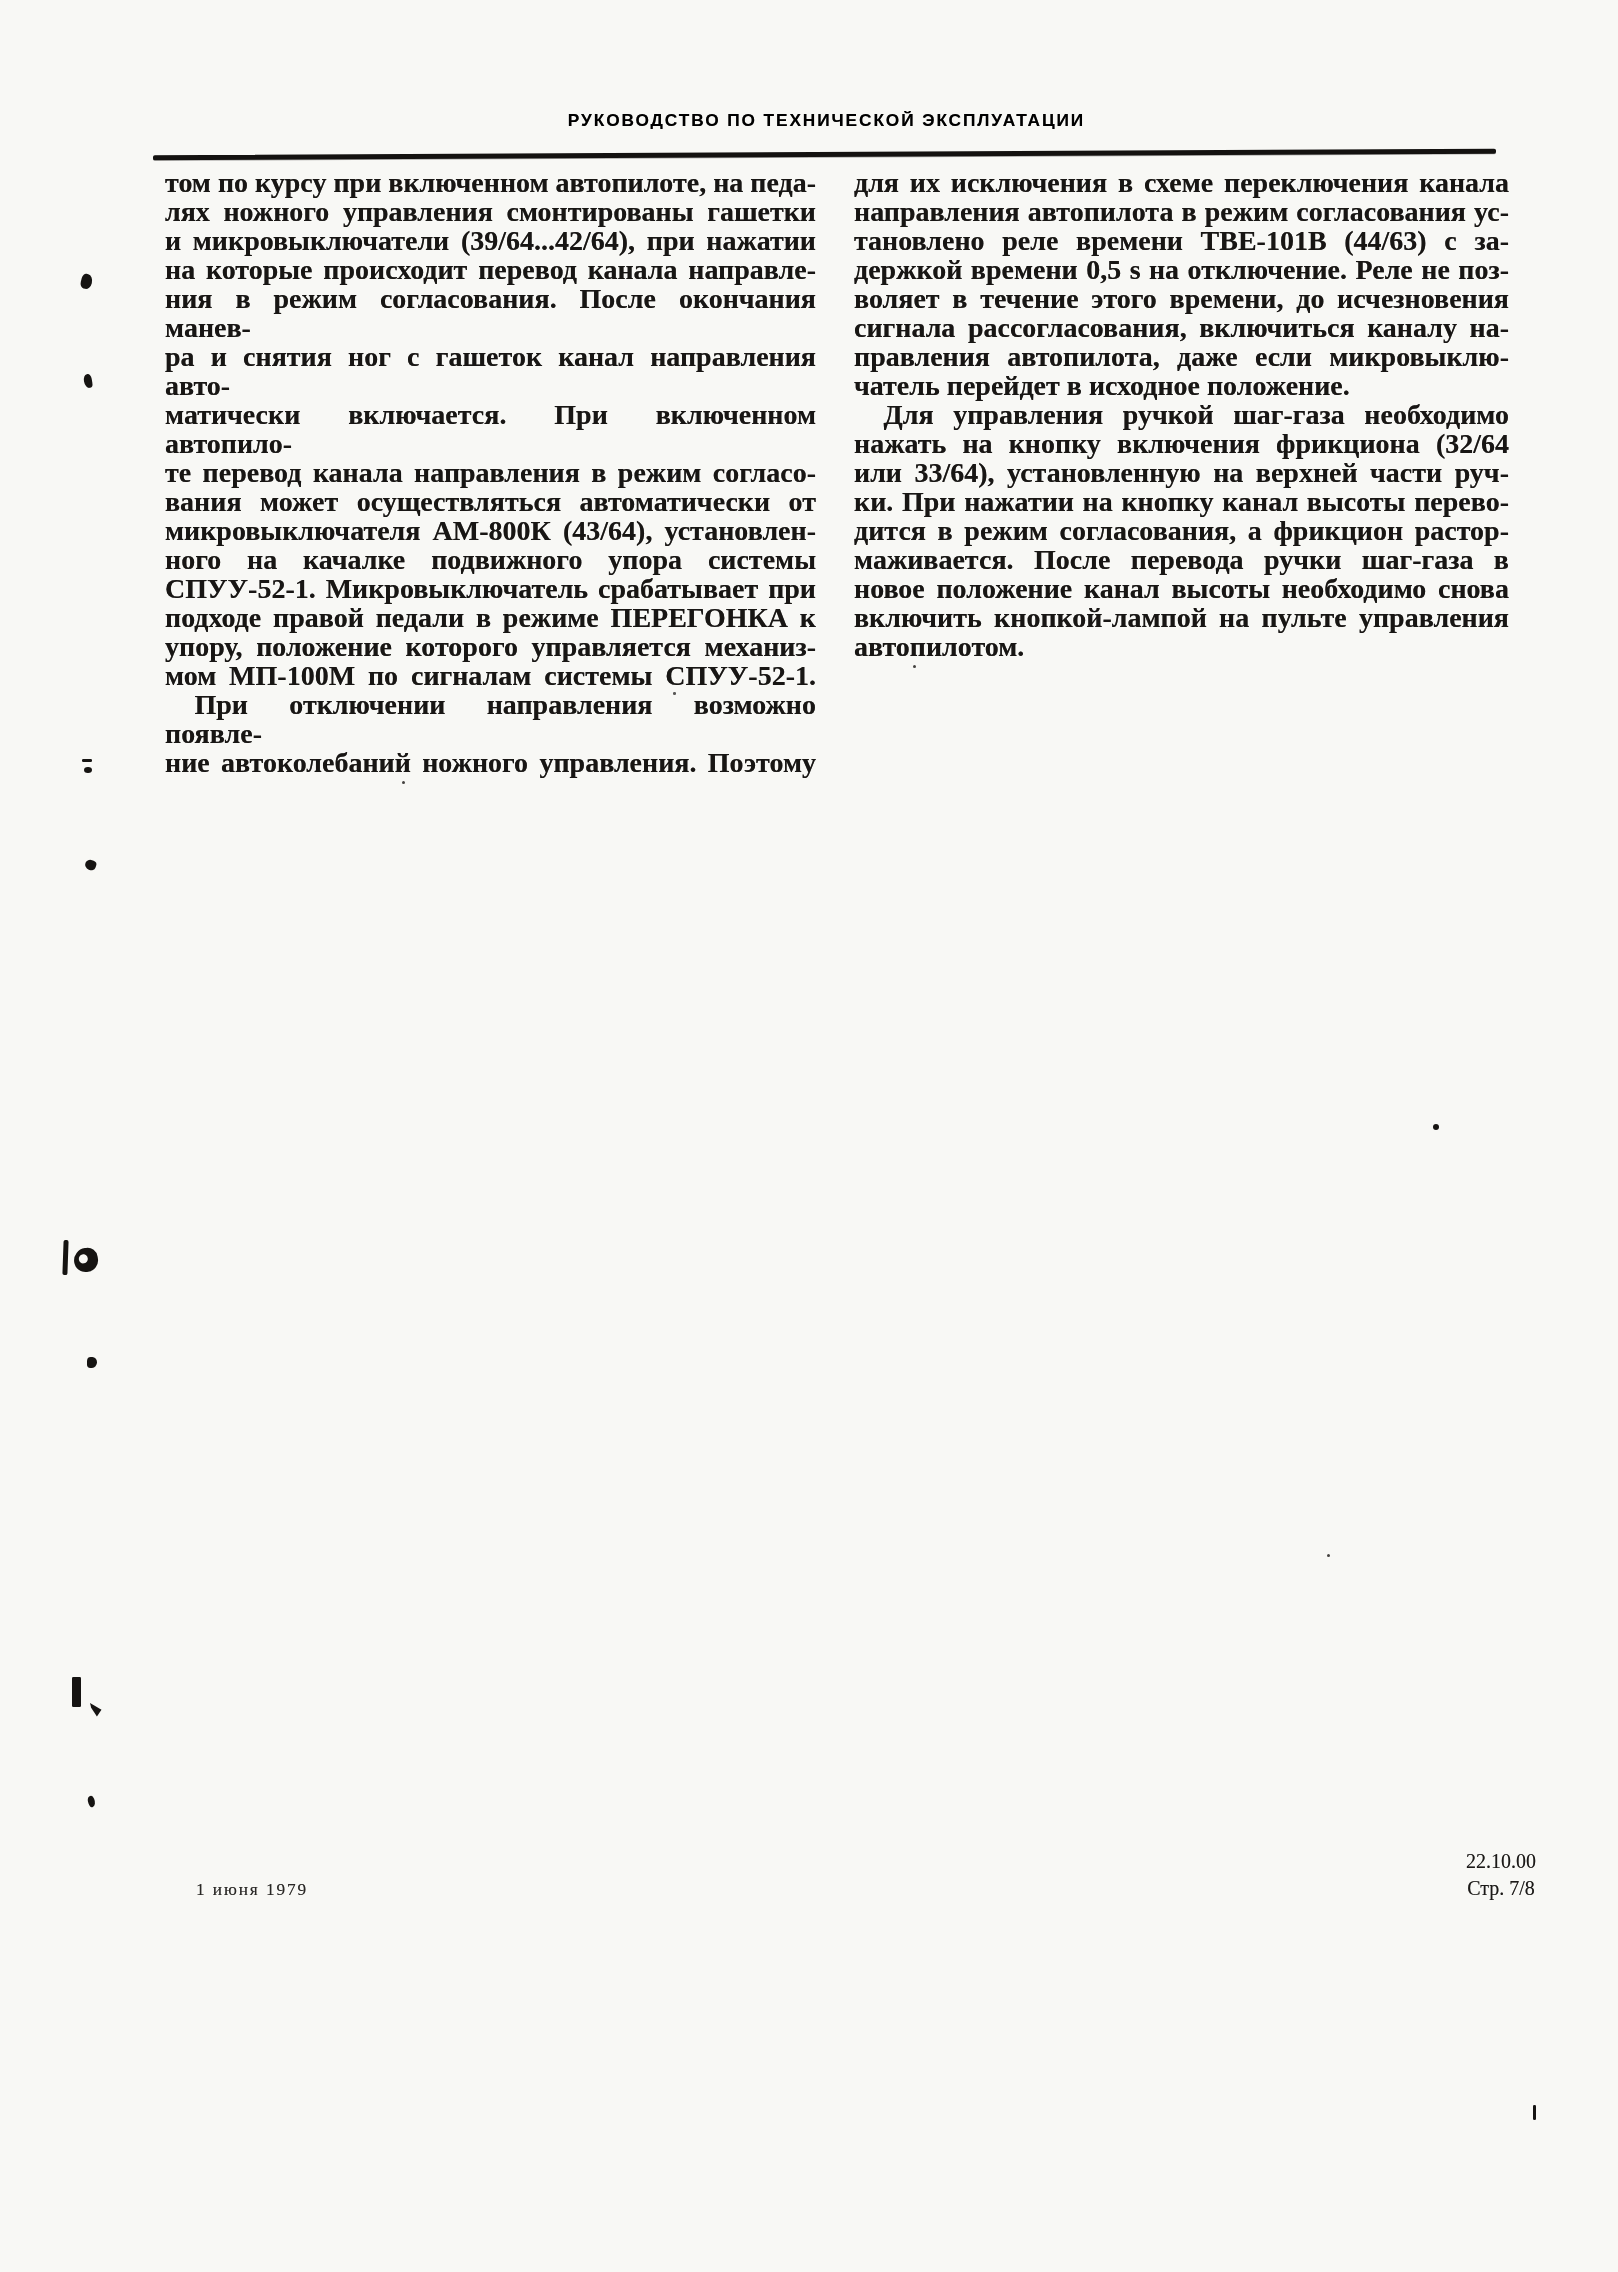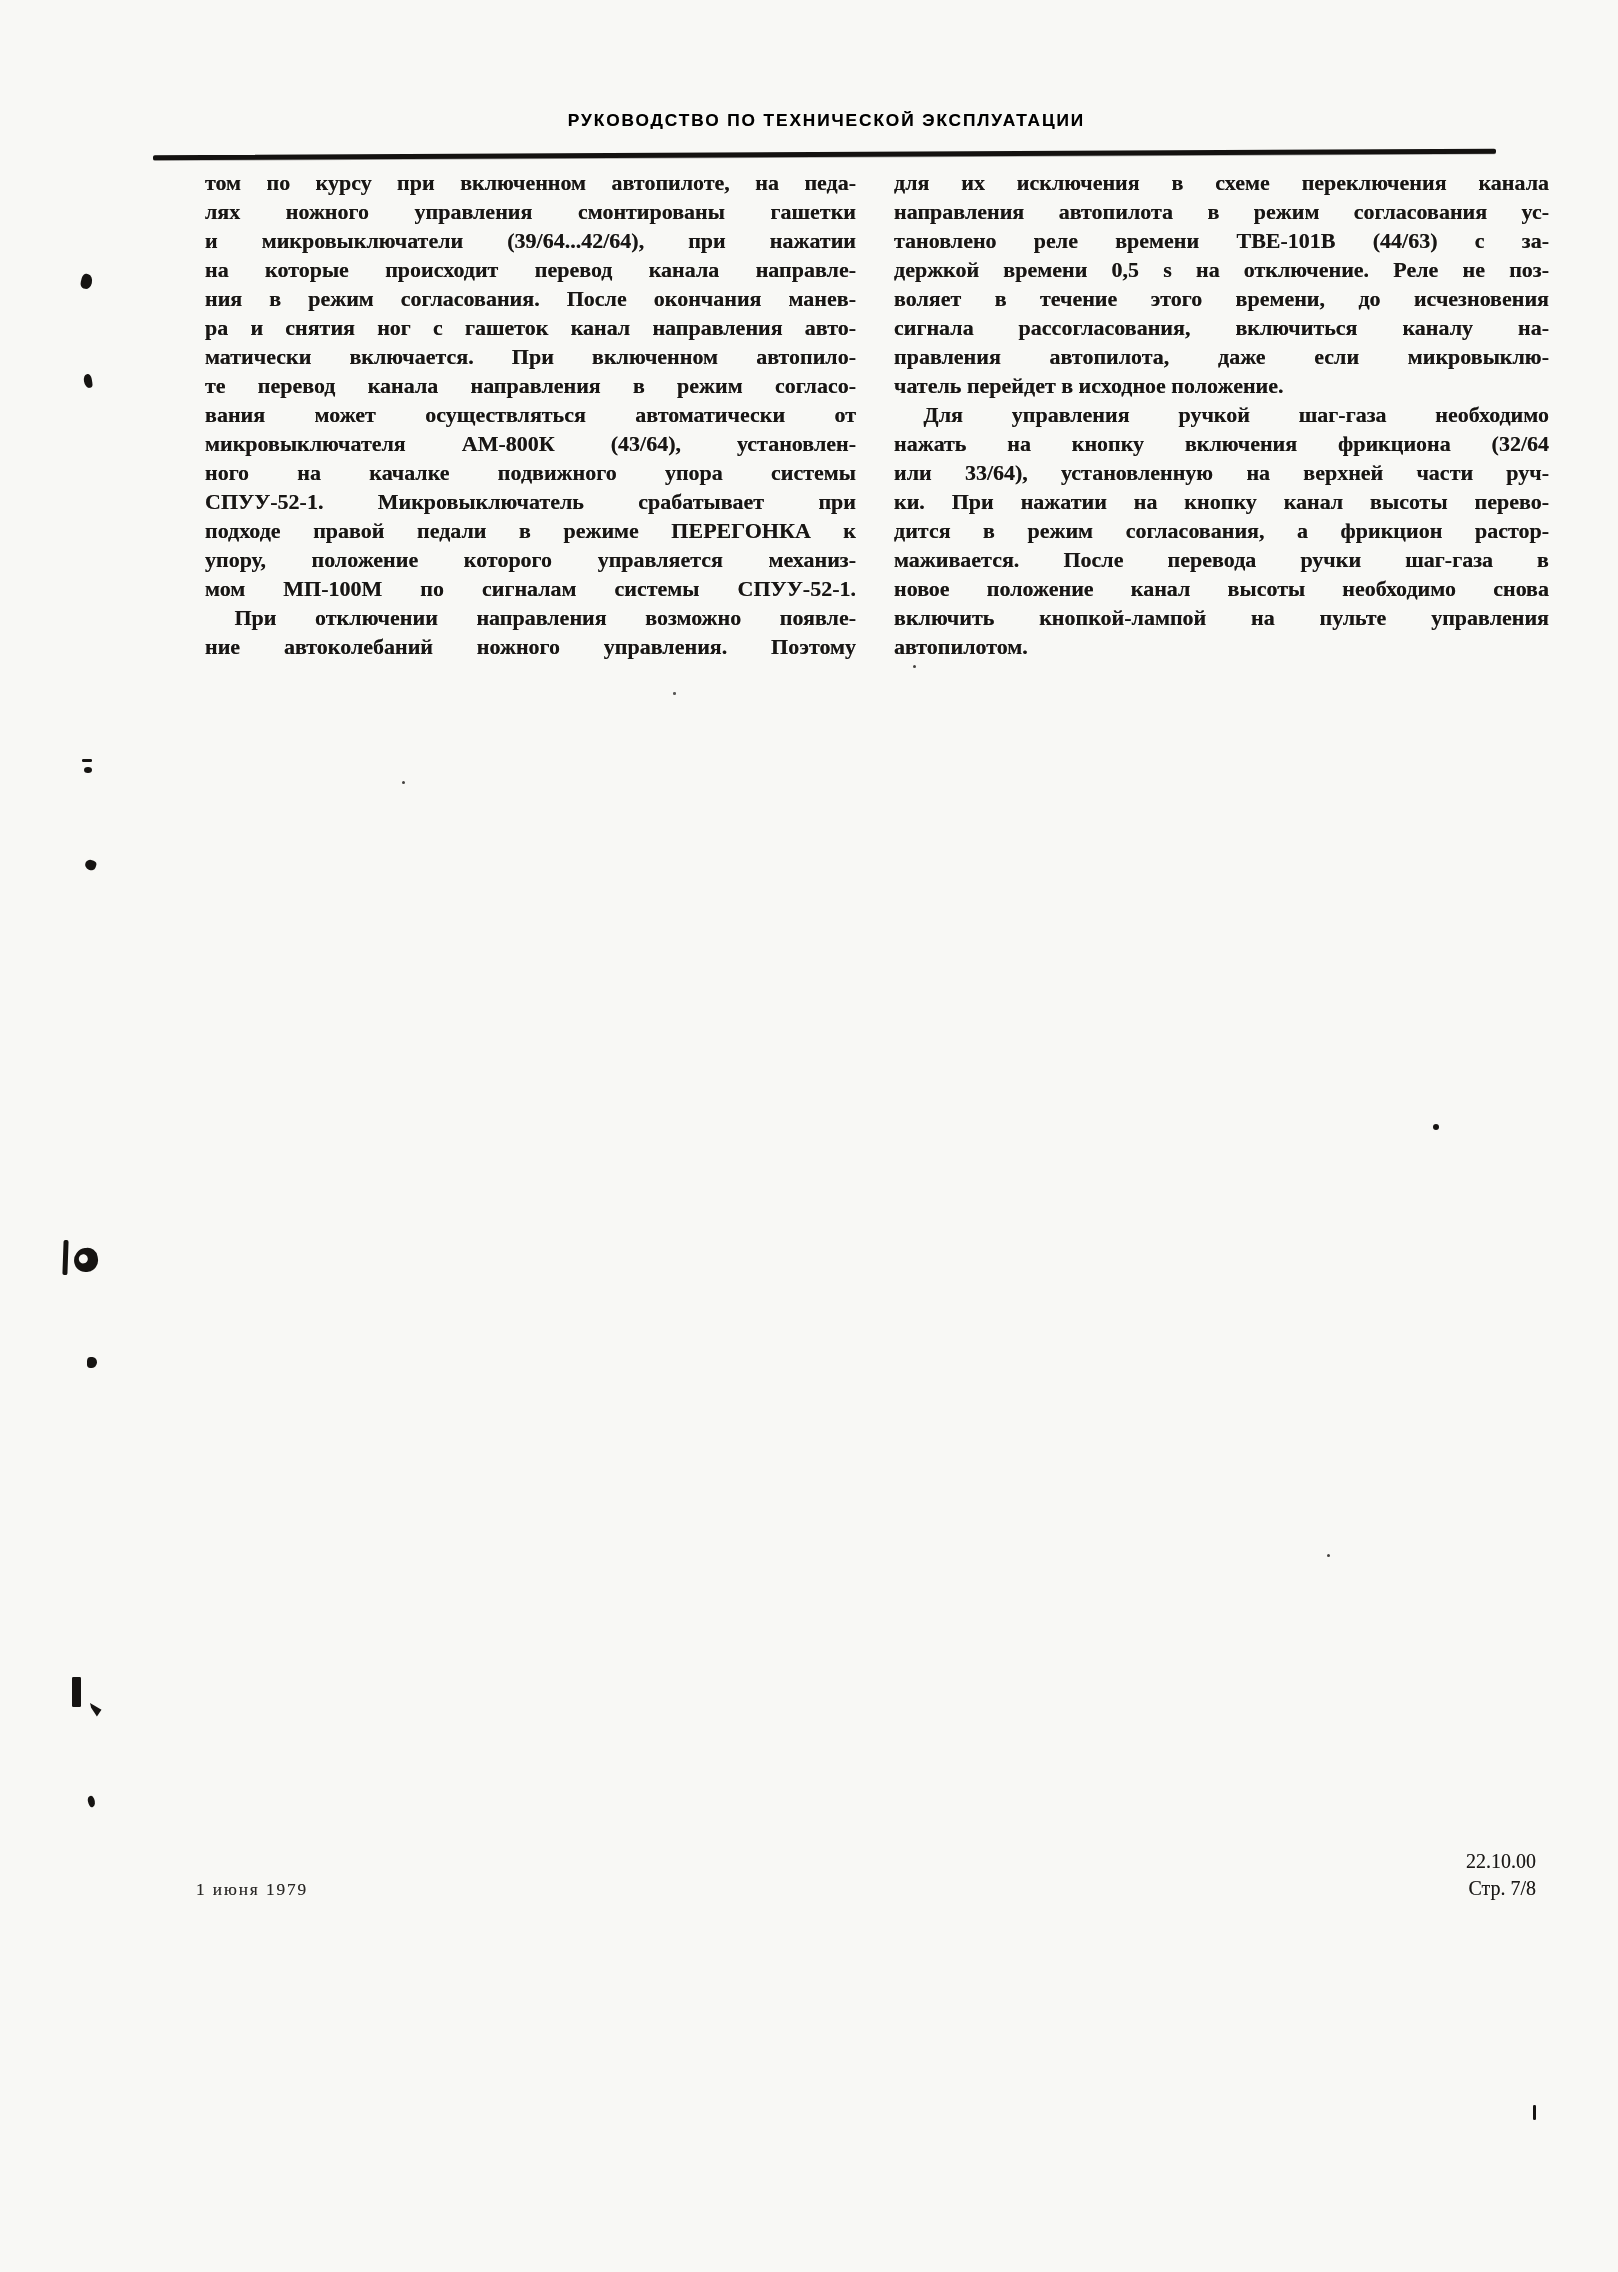--- a/index.html
+++ b/index.html
@@ -32,46 +32,45 @@
     width: 1343px;
     height: 4.5px;
     background: #141210;
     border-radius: 1.9px;
     transform: rotate(-0.28deg);
     box-shadow: 0 0.6px 0 rgba(20,18,16,0.35);
   }
   .col {
     position: absolute;
     top: 168px;
-    font-size: 22px;
+    font-size: 28px;
     font-weight: 700;
     line-height: 29px;
     text-shadow: 0 0 0.6px rgba(25,22,20,0.6);
-    margin-left: 40px;
   }
   .col-left  { left: 165px;  width: 651px; }
   .col-right { left: 854px; width: 655px; }
   .line { text-align: justify; text-align-last: justify; hyphens: none; }
   .line-end { text-align-last: left; }
   .line-indent { text-indent: 29.5px; }
   .footer-date {
     position: absolute;
     left: 196px;
     top: 1880px;
     font-size: 17.3px;
     font-weight: 400;
     letter-spacing: 1.9px;
     color: #2a2826;
     text-shadow: 0 0 0.6px rgba(40,38,36,0.5);
   }
   .footer-right {
     position: absolute;
     right: 82px;
     top: 1848px;
-    text-align: right;
+    text-align: center;
     font-size: 20px;
     font-weight: 400;
     line-height: 27px;
     color: #1c1a18;
     text-shadow: 0 0 0.6px rgba(30,28,26,0.5);
   }
   .mark { position: absolute; background: #161412; }
   .m-speck1 { left: 81px; top: 274px; width: 11px; height: 15.4px; border-radius: 40% 60% 55% 45%; transform: rotate(14deg); }
   .m-speck2 { left: 84px; top: 374px; width: 8.3px; height: 14px; border-radius: 55% 45% 40% 60%; transform: rotate(-10deg); }
   .m-dash   { left: 82px; top: 759px; width: 9.6px; height: 3.2px; border-radius: 1.3px; }

